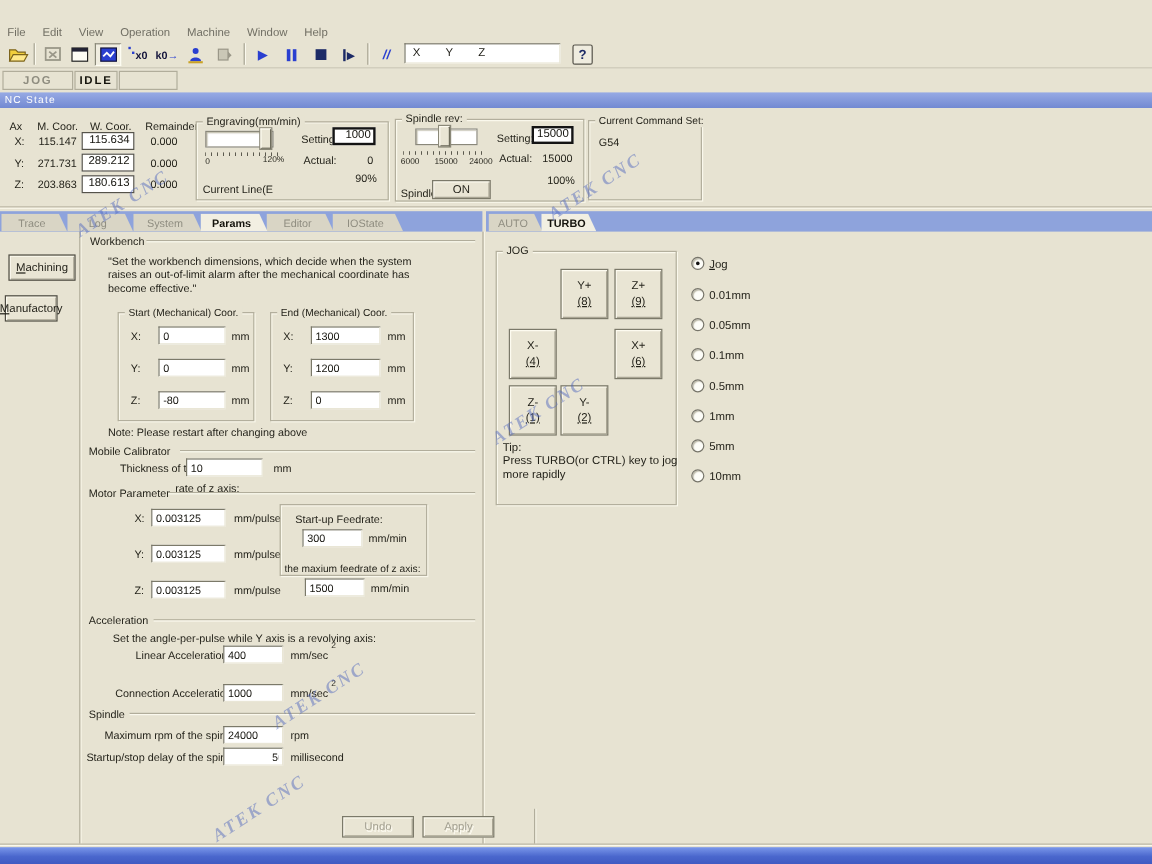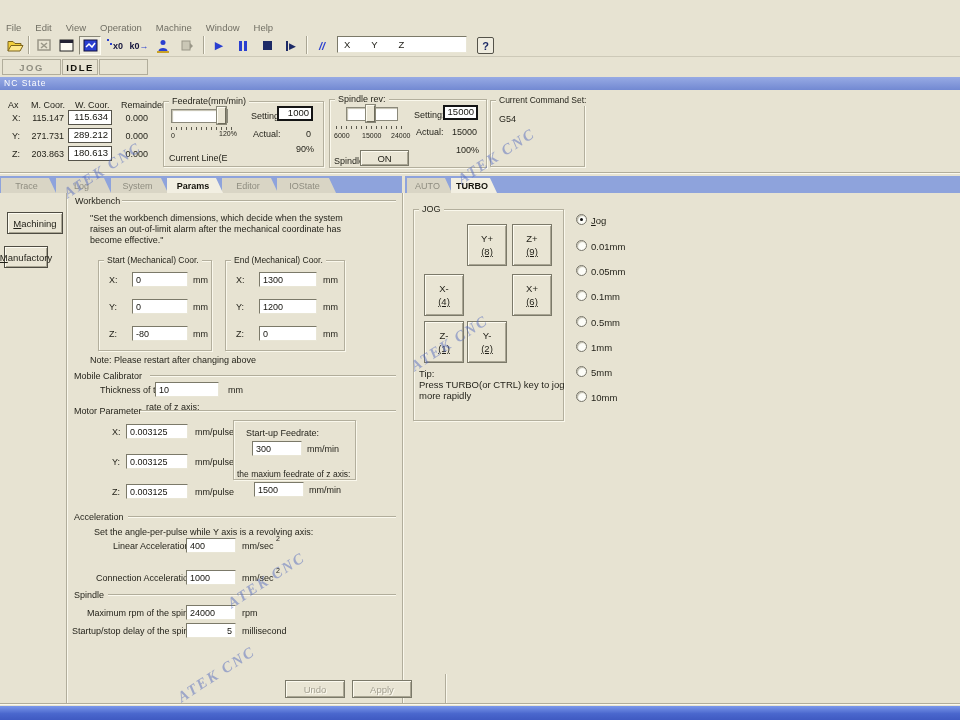--- a/index.html
+++ b/index.html
@@ -171,21 +171,21 @@
   <div class="lbl rt" style="left:28px;top:131px;width:36px">271.731</div>
   <div class="wbox" style="left:68px;top:128px;width:44px;height:15px">289.212</div>
   <div class="lbl rt" style="left:118px;top:131px;width:30px">0.000</div>
 
   <div class="lbl" style="left:12px;top:149px">Z:</div>
   <div class="lbl rt" style="left:28px;top:149px;width:36px">203.863</div>
   <div class="wbox" style="left:68px;top:146px;width:44px;height:15px">180.613</div>
   <div class="lbl rt" style="left:118px;top:149px;width:30px">0.000</div>
 
   <div class="grp" style="left:163px;top:101px;width:161px;height:66px">
-    <span class="leg">Feedrate(mm/min)</span>
+    <span class="leg">Engraving(mm/min)</span>
     <div class="chan" style="left:7px;top:7px;width:57px;height:14px"></div>
     <div class="thumb" style="left:53px;top:5px;height:17px"></div>
     <div class="ticks" style="left:7px;top:25px;width:64px"></div>
     <div class="tiny" style="left:7px;top:30px">0</div>
     <div class="tiny" style="left:55px;top:28px">120%</div>
     <div class="lbl" style="left:87px;top:9px">Setting:</div>
     <div class="blackbox" style="left:113px;top:4px;width:36px;height:15px">1000</div>
     <div class="lbl" style="left:89px;top:27px">Actual:</div>
     <div class="lbl rt" style="left:133px;top:27px;width:14px">0</div>
     <div class="lbl" style="left:132px;top:42px">90%</div>

